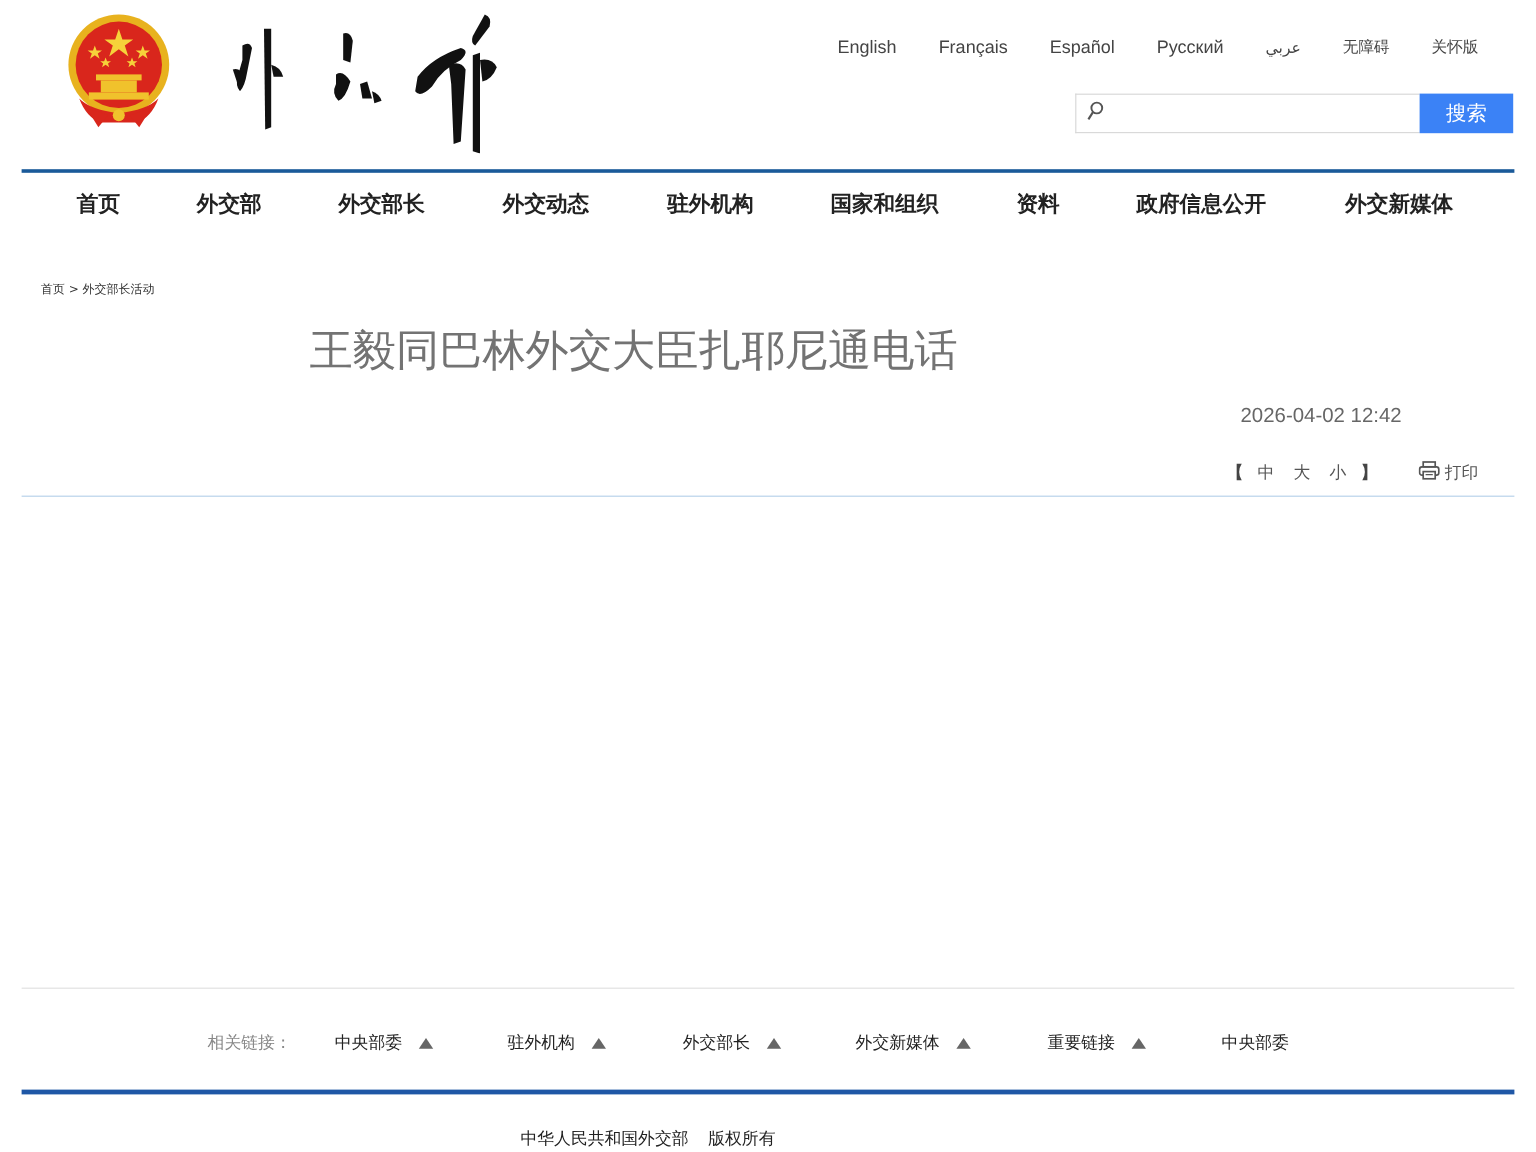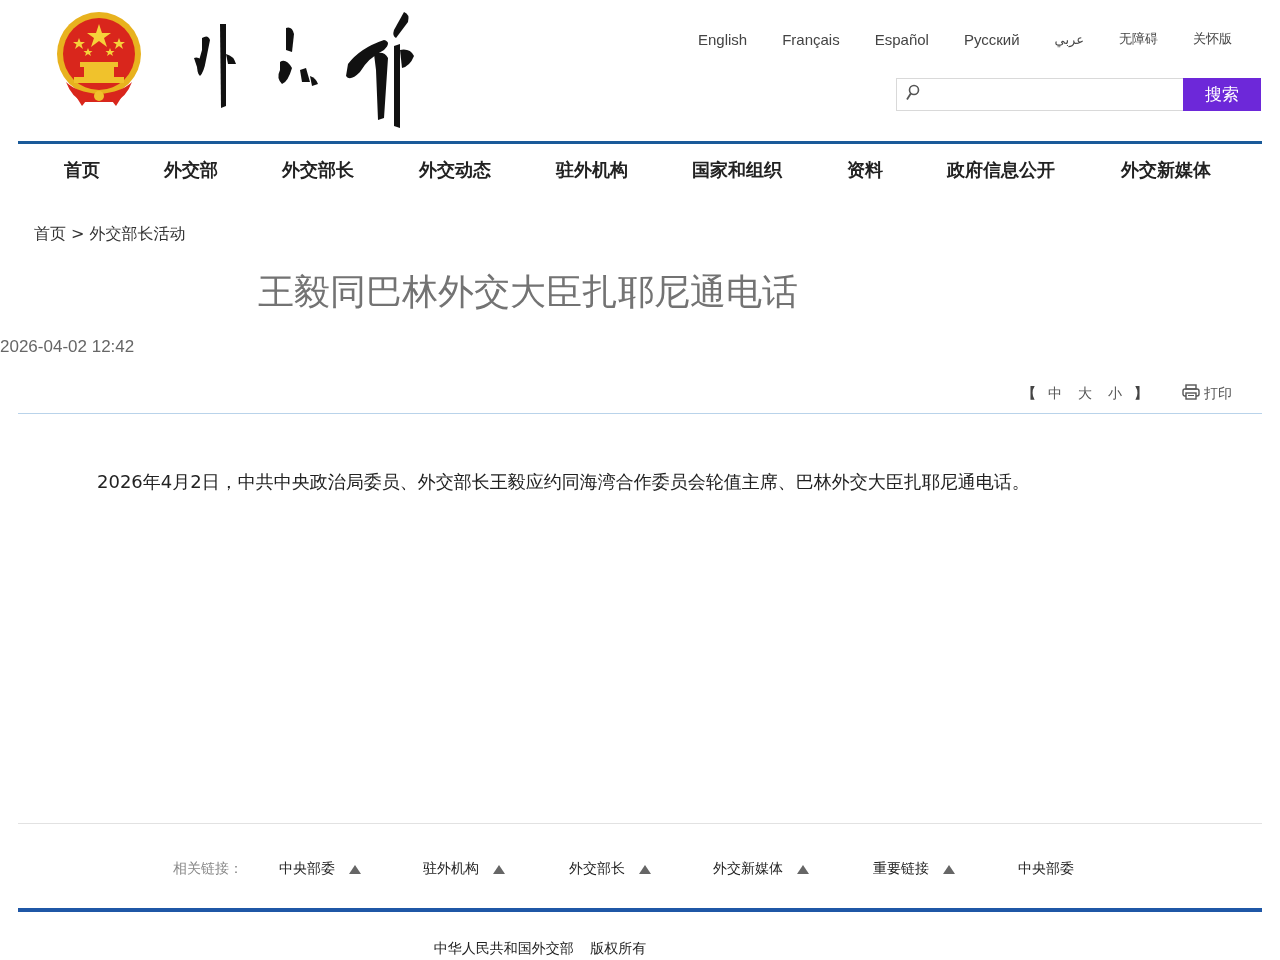--- a/index.html
+++ b/index.html
@@ -9,34 +9,34 @@
   
   .header { position: absolute; left: 0; top: 0; width: 1252px; height: 142px; }
   .emblem { position: absolute; left: 52px; top: 10px; width: 94px; height: 98px; }
   .calligraphy { position: absolute; left: 188px; top: 10px; width: 232px; height: 118px; }
   .lang-bar { position: absolute; right: 20px; top: 30px; display: flex; align-items: center; }
   .lang-bar a { font-family: "Liberation Sans", sans-serif; font-size: 15px; color: #444; text-decoration: none; margin-left: 35px; }
   .lang-bar a.small { font-size: 13px; }
   .search { position: absolute; left: 896px; top: 78px; width: 365px; height: 33px; display: flex; }
   .search-box { flex: 1; border: 1px solid #d9d9d9; border-right: none; display: flex; align-items: center; padding-left: 8px; background: #fff; }
   .search-box input { border: none; outline: none; flex: 1; height: 28px; margin-left: 6px; font-size: 14px; background: transparent; }
-  .search-btn { width: 78px; height: 33px; background: #6d28d9; color: #fff; border: none; font-size: 17px; font-family: "DejaVu Sans", sans-serif; cursor: pointer; }
+  .search-btn { width: 78px; height: 33px; background: #3b82f6; color: #fff; border: none; font-size: 17px; font-family: "DejaVu Sans", sans-serif; cursor: pointer; }
 
   
   .top-rule { position: absolute; left: 18px; top: 141px; width: 1244px; height: 3px; background: #1a5a99; }
   .nav { position: absolute; left: 18px; top: 144px; width: 1244px; height: 52px; display: flex; align-items: center; }
   .nav a { font-size: 18px; font-weight: bold; color: #222; text-decoration: none; position: absolute; top: 14px; white-space: nowrap; }
 
   
-  .breadcrumb { position: absolute; left: 34px; top: 224px; font-size: 16px; color: #333; }
+  .breadcrumb { position: absolute; left: 34px; top: 234px; font-size: 10px; color: #333; }
   .breadcrumb span { color: #333; }
 
   
   .title { position: absolute; left: 0; top: 268px; width: 1056px; text-align: center; font-size: 36px; color: #737373; font-weight: normal; letter-spacing: 0px; }
-  .date { position: absolute; left: 0; top: 337px; width: 1168px; text-align: left; font-family: "Liberation Sans", sans-serif; font-size: 17px; color: #666; }
+  .date { position: absolute; left: 0; top: 337px; width: 1168px; text-align: right; font-family: "Liberation Sans", sans-serif; font-size: 17px; color: #666; }
 
   
   .tools { position: absolute; right: 48px; top: 384px; display: flex; align-items: center; font-size: 14px; color: #555; }
   .font-size-group { display: flex; align-items: center; margin-right: 30px; }
   .font-size-group span { margin: 0 8px; }
   .font-size-group .bracket { margin: 0 4px; font-weight: bold; color: #444; }
   .print { display: flex; align-items: center; color: #555; }
   .print svg { margin-right: 4px; }
   .tools-rule { position: absolute; left: 18px; top: 413px; width: 1244px; height: 1px; background: #b9d3ea; }
 
@@ -160,21 +160,20 @@
         <rect x="4" y="9" width="10" height="6" fill="#fff" stroke="#555" stroke-width="1.4"></rect>
         <line x1="6" y1="11.5" x2="12" y2="11.5" stroke="#555" stroke-width="1"></line>
       </svg>
     </span>
     <span>打印</span>
   </div>
 </div>
 <div class="tools-rule"></div>
 
 <div class="article">
-  <p>2026年4月2日，中共中央政治局委员、外交部长王毅应约同海湾合作委员会轮值主席、巴林外交大臣扎耶尼通电话。</p>
 </div>
 
 <div class="footer-rule"></div>
 <div class="related">
   <span class="label">相关链接：</span>
   <span class="link" style="left:279px">
     <span>中央部委</span>
     <i class="tri"></i>
   </span>
   <span class="link" style="left:423px">

